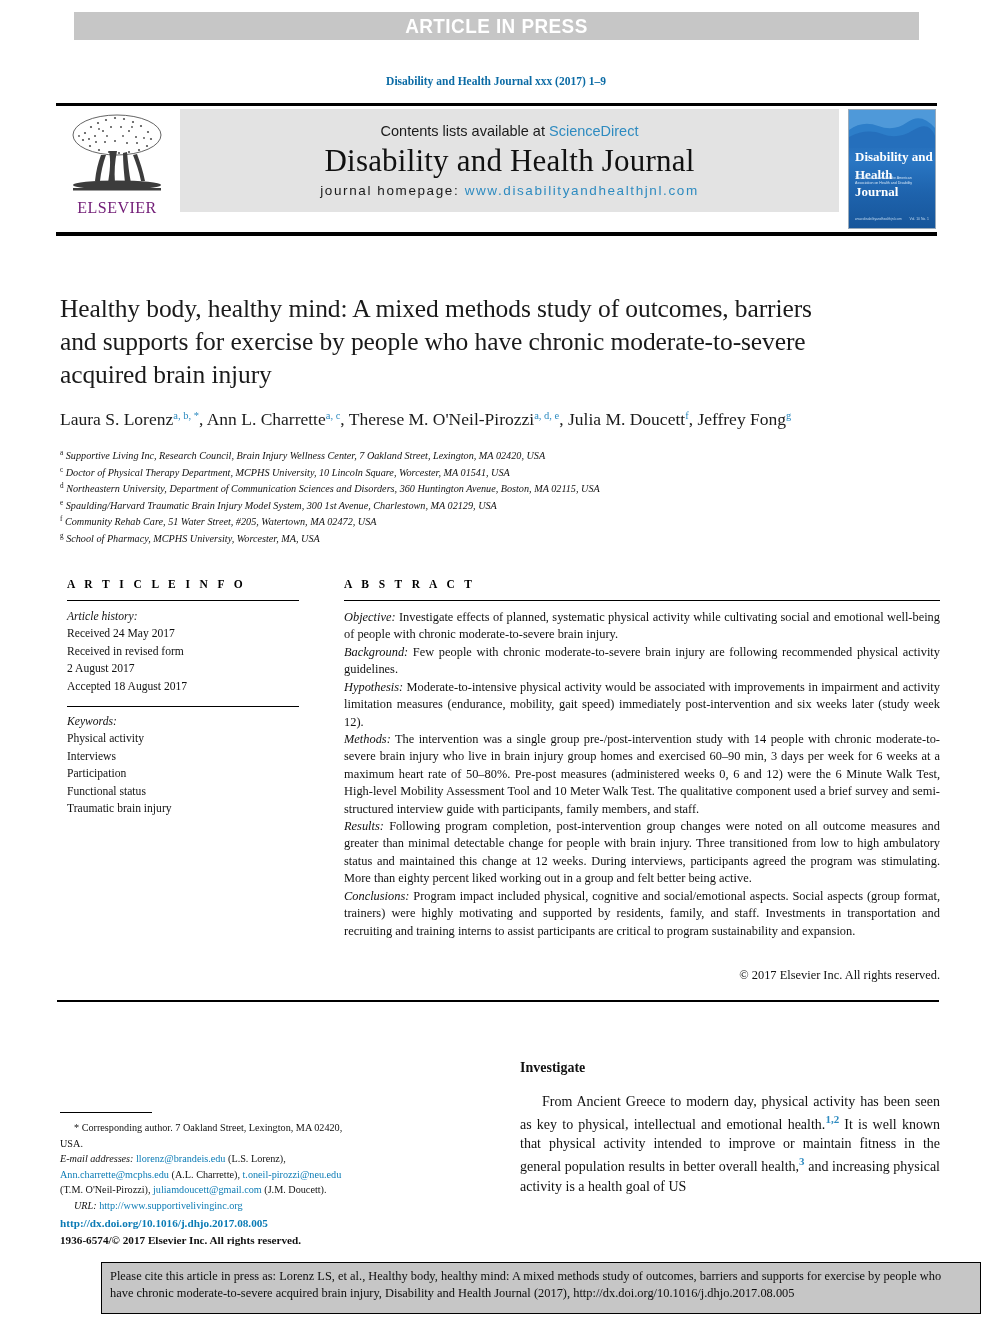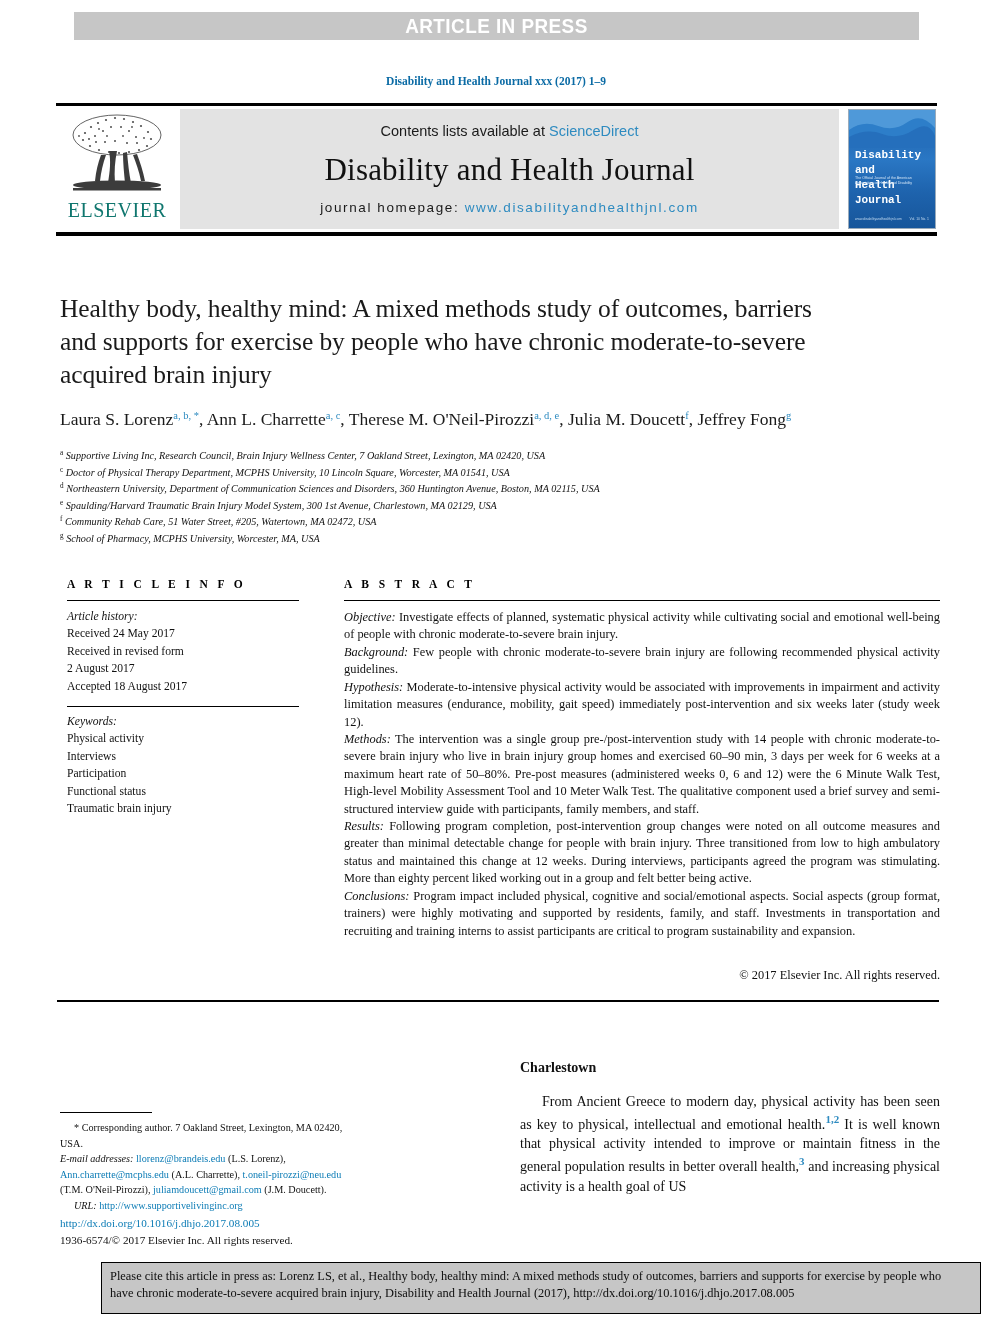--- a/index.html
+++ b/index.html
@@ -66,34 +66,34 @@
   }
   .elsevier-cell {
     width: 122px;
     flex: 0 0 122px;
     padding-top: 3px;
     display: flex; flex-direction: column; align-items: center;
     justify-content: flex-start;
   }
   .elsevier-tree { width: 104px; height: 92px; }
   .elsevier-word {
-    color: #0f766e;
-    font-family: "Liberation Serif", serif;
-    font-size: 20px;
+    color: #701a75;
+    font-family: "Liberation Serif", serif;
+    font-size: 16px;
     letter-spacing: 0.5px;
     line-height: 1;
     margin-top: -1px;
   }
   .contents-cell {
     flex: 1 1 auto;
     background: #e3e3e3;
     display: flex; flex-direction: column;
     align-items: center; justify-content: space-between;
     padding: 14px 0 14px 0;
-    margin: 3px 2px 3px 2px;
+    margin: 3px 2px 20px 2px;
   }
   .contents-line {
     font-family: "Liberation Sans", sans-serif;
     font-size: 14.5px;
     color: #1a1a1a;
   }
   .contents-line .sd { color: #2e8bc0; }
   .journal-name {
     font-family: "Liberation Serif", serif;
     font-size: 31px;
@@ -117,22 +117,22 @@
     border: 1px solid #9aabbb;
     background: linear-gradient(#1d5fa8, #2a77c4 42%, #1e63ad 70%, #17569b);
     position: relative; overflow: hidden;
   }
   .cover-wave {
     position: absolute; left: 0; top: 0; width: 100%; height: 38px;
   }
   .cover-title {
     position: absolute; left: 6px; top: 38px;
     color: #fff;
-    font-family: Liberation Mono, monospace;
-    font-size: 11px;
+    font-family: Liberation Serif, serif;
+    font-size: 13px;
     font-weight: bold;
     line-height: 1.35;
   }
   .cover-sub {
     position: absolute; left: 6px; top: 66px; right: 6px;
     color: #cfe2f5;
     font-family: "Liberation Sans", sans-serif;
     font-size: 3.6px;
     line-height: 1.5;
   }
@@ -257,20 +257,21 @@
   .footnote-col .ital { font-style: italic; }
   .footnote-indent { text-indent: 14px; }
 
   .doi-block {
     position: absolute;
     left: 60px; top: 1215px; width: 320px;
     font-family: "Liberation Serif", serif;
     font-size: 11.2px;
     line-height: 1.55;
     color: #111;
+    font-weight: bold;
   }
   .doi-block .doi-link { color: #0b7bb5; }
 
   
   .intro-col {
     position: absolute;
     left: 520px; top: 1060px; width: 420px;
   }
   .intro-head {
     font-family: "Liberation Serif", serif;
@@ -478,19 +479,19 @@
     <span class="link">http://www.supportivelivinginc.org</span>
   </div>
 </div>
 
 <div class="doi-block">
   <div class="doi-link">http://dx.doi.org/10.1016/j.dhjo.2017.08.005</div>
   <div>1936-6574/© 2017 Elsevier Inc. All rights reserved.</div>
 </div>
 
 <div class="intro-col">
-  <div class="intro-head">Charlestown</div>
+  <div class="intro-head">Investigate</div>
   <div class="intro-body"><span>From Ancient Greece to modern day, physical activity has been seen as key to physical, intellectual and emotional health.</span><sup>1,2</sup><span> It is well known that physical activity intended to improve or maintain fitness in the general population results in better overall health,</span><sup>3</sup><span> and increasing physical activity is a health goal of US</span></div>
 </div>
 
 <div class="cite-box">
   <div class="cite-box-inner">Please cite this article in press as: Lorenz LS, et al., Healthy body, healthy mind: A mixed methods study of outcomes, barriers and supports for exercise by people who have chronic moderate-to-severe acquired brain injury, Disability and Health Journal (2017), http://dx.doi.org/10.1016/j.dhjo.2017.08.005</div>
 </div>
 
 </body></html>

